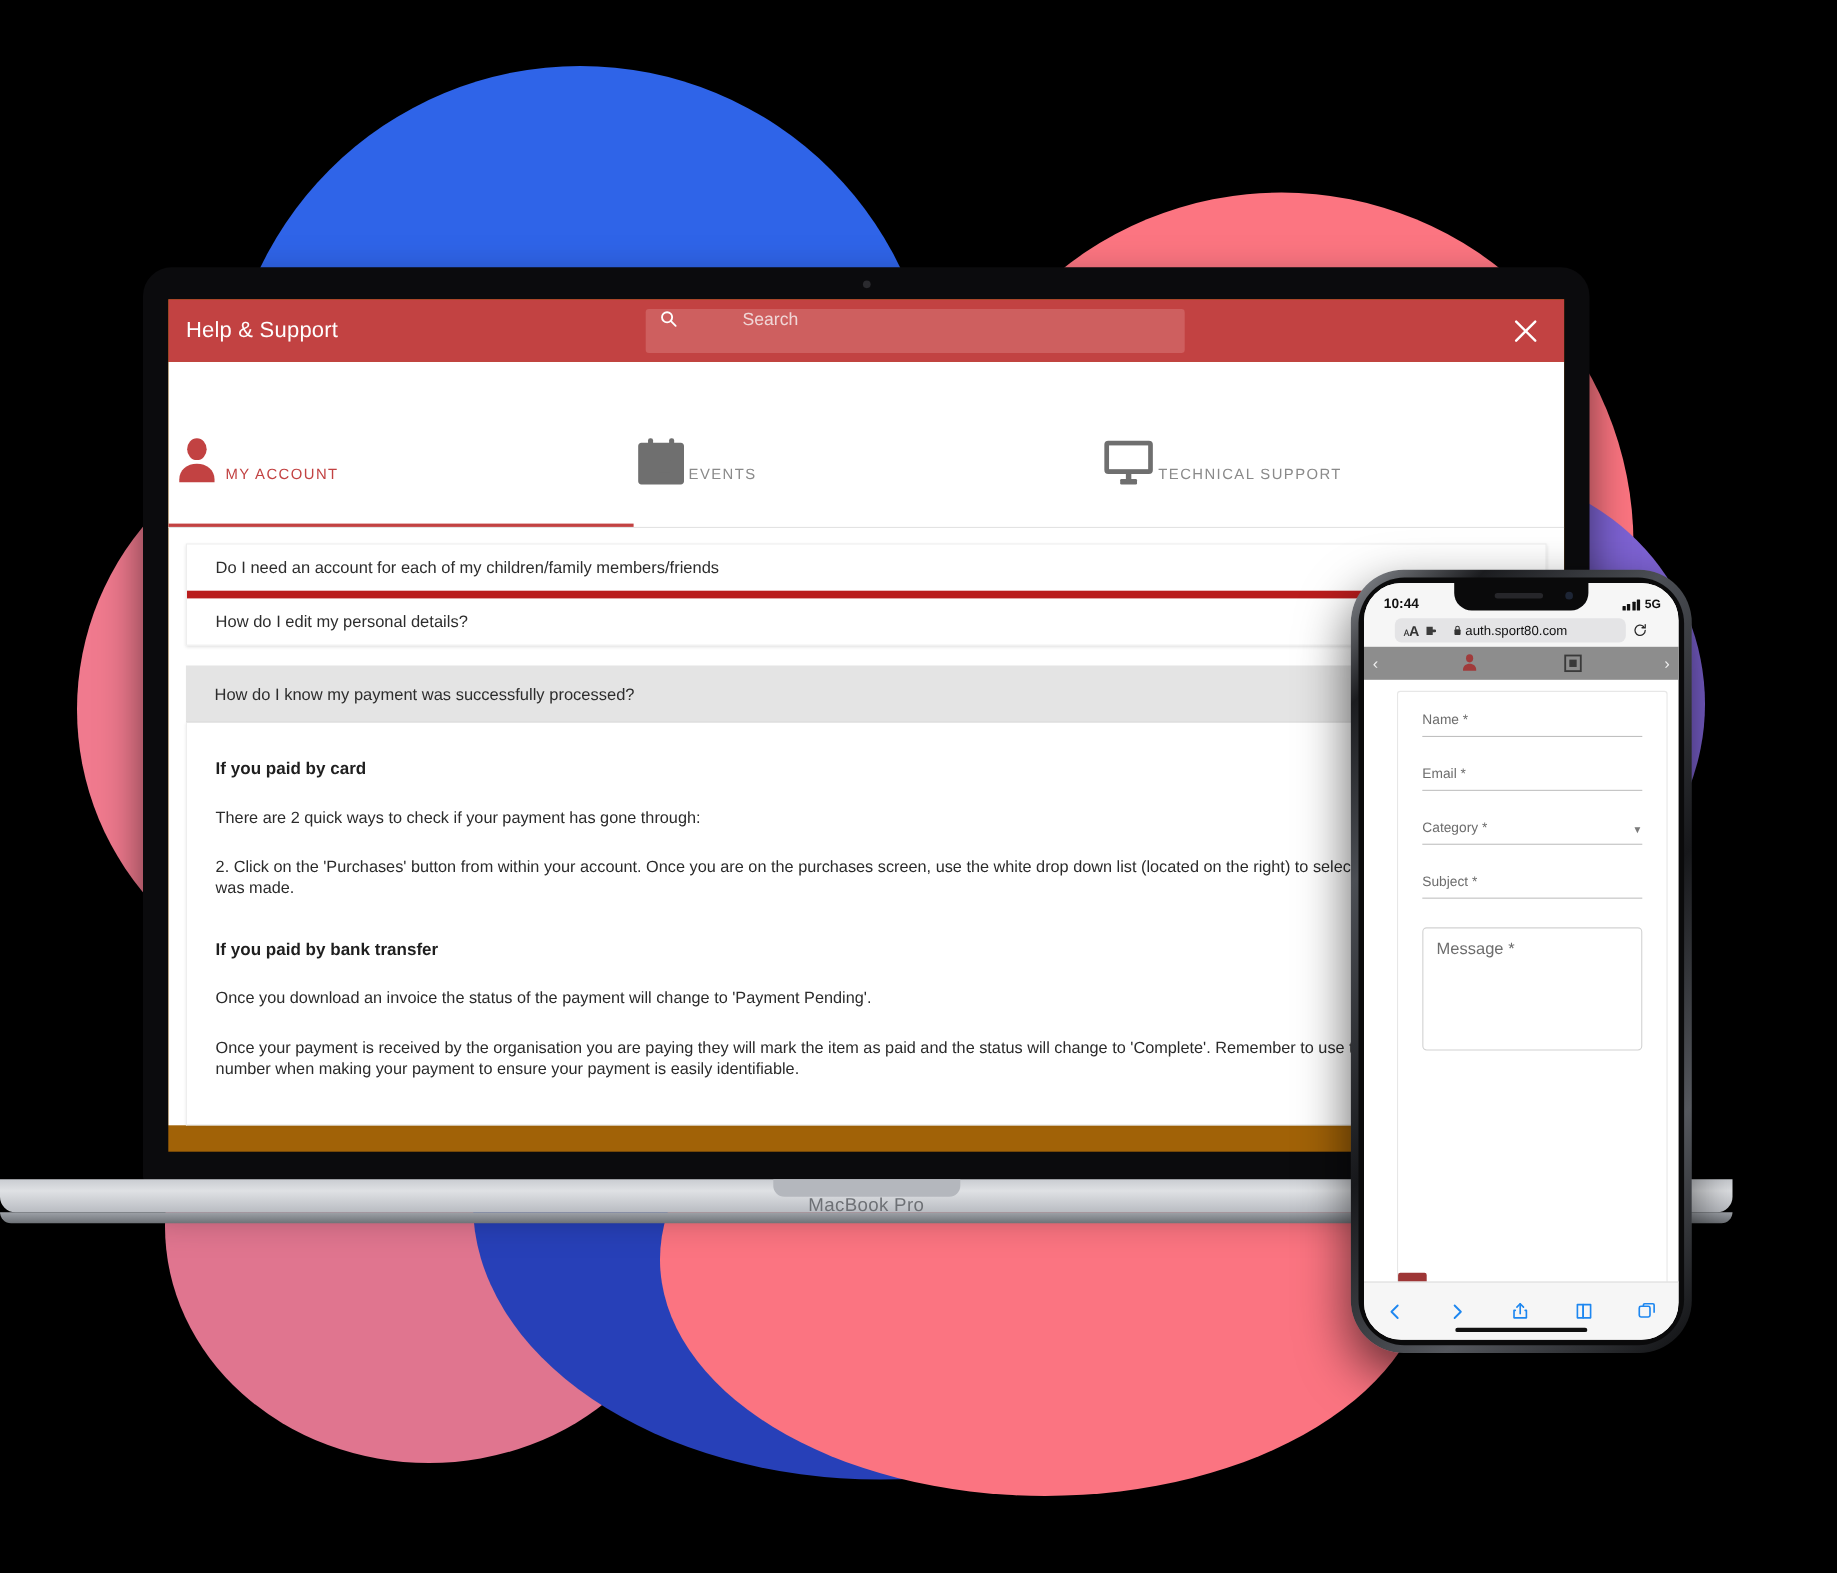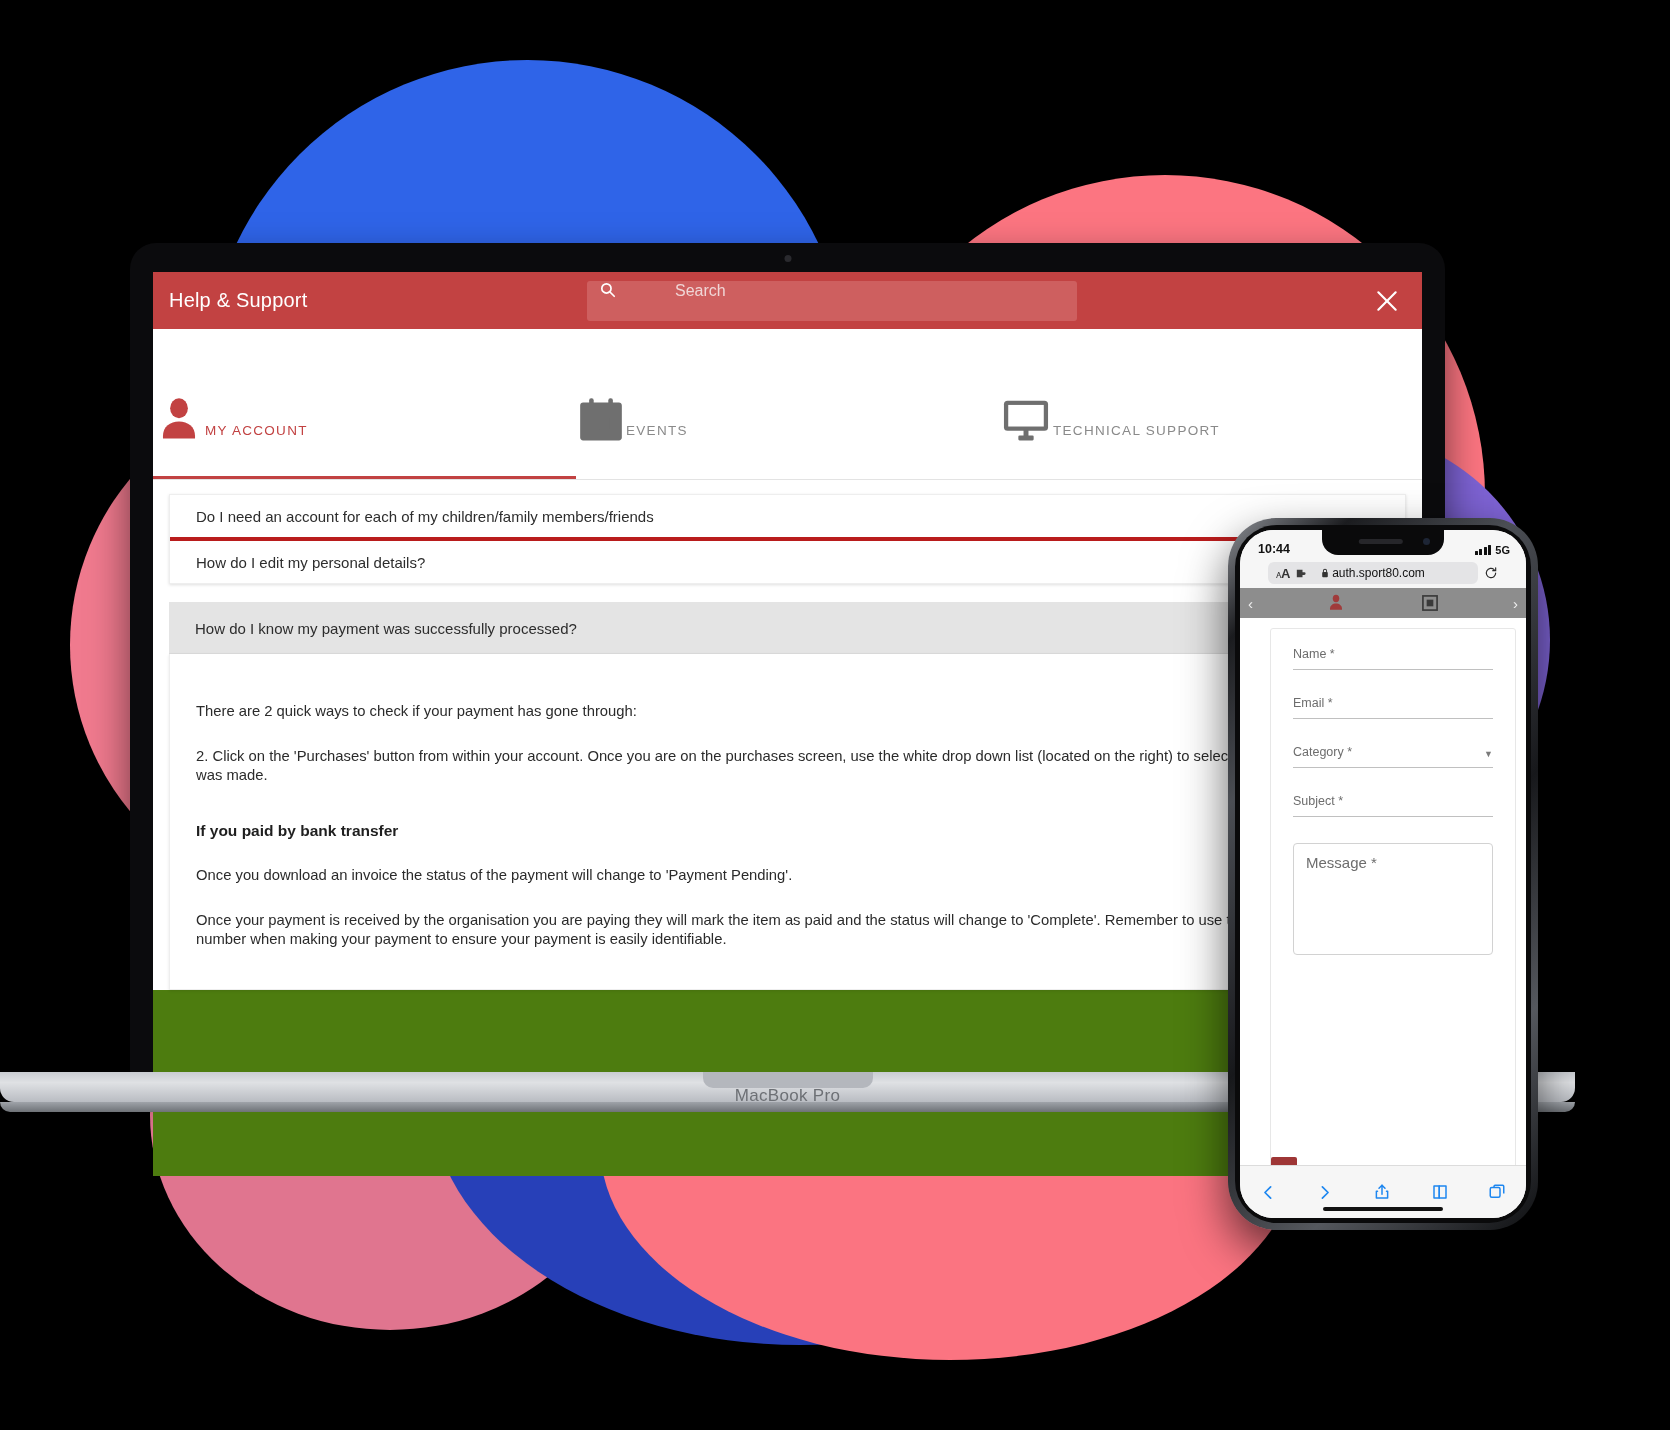--- a/index.html
+++ b/index.html
@@ -16,21 +16,21 @@
   .blob-coral{left:600px;top:930px;width:700px;height:430px;background:#fb7481;}
   .blob-rose{left:150px;top:900px;width:480px;height:430px;background:#e0758f;}
   .blobmask{position:absolute;inset:0;}
 
   
   #macbook{position:absolute;left:130px;top:243px;width:1315px;height:845px;}
   #mac-lid{position:absolute;left:0;top:0;width:1315px;height:835px;background:#0b0b0d;
            border-radius:26px 26px 8px 8px;box-shadow:0 18px 40px rgba(0,0,0,.55);}
   #mac-cam{position:absolute;left:50%;top:12px;transform:translateX(-50%);width:7px;height:7px;
            border-radius:50%;background:#2a2a2e;}
-  #mac-screen{position:absolute;left:23px;top:29px;width:1269px;height:904px;background:#4d7c0f;overflow:hidden;}
+  #mac-screen{position:absolute;left:23px;top:29px;width:1269px;height:775px;background:#a16207;overflow:hidden;}
   #mac-base{position:absolute;left:-130px;top:829px;width:1575px;height:30px;background:#d3d5d8;
             border-radius:0 0 14px 14px;
             background:linear-gradient(180deg,#c9ccd1 0%,#dfe1e4 35%,#b9bcc2 100%);}
   #mac-notch{position:absolute;left:50%;top:829px;transform:translateX(-50%);width:170px;height:16px;
              background:#b4b7bd;border-radius:0 0 10px 10px;}
   #mac-label{position:absolute;left:0;right:0;top:843px;text-align:center;color:#6d7075;font-size:17px;
              letter-spacing:.3px;}
   #mac-foot{position:absolute;left:-130px;top:859px;width:1575px;height:10px;
             background:linear-gradient(180deg,#9fa3a9,#6e7277);border-radius:0 0 26px 26px;}
 
@@ -51,21 +51,21 @@
        padding-top:32px;position:relative;cursor:pointer;}
   .tab .ticon{height:56px;display:flex;align-items:center;justify-content:center;}
   .tab .tlabel{margin-top:20px;font-size:13.5px;letter-spacing:1.3px;color:#8a8a8a;}
   .tab.active .tlabel{color:#c24242;}
   .tab.active::after{content:"";position:absolute;left:0;right:0;bottom:0;height:3px;background:#c24242;}
 
   
   #faq-wrap{padding:14px 16px 0 16px;background:#fff;}
   .card{background:#fff;border:1px solid #eee;box-shadow:0 1px 3px rgba(0,0,0,.13);}
   .faq-row{height:42px;display:flex;align-items:center;padding:0 26px;font-size:15px;color:#2d2d2d;cursor:pointer;}
-  .faq-row + .faq-row{border-top:4px solid #b91c1c;}
+  .faq-row + .faq-row{border-top:7px solid #b91c1c;}
   #faq-open-head{margin-top:18px;height:52px;background:#e4e4e4;display:flex;align-items:center;
                  padding:0 26px;font-size:15px;color:#2d2d2d;cursor:pointer;box-shadow:0 -1px 0 #dcdcdc inset;}
   #faq-body{background:#fff;border:1px solid #eee;border-top:0;padding:22px 26px 40px 26px;
             box-shadow:0 1px 3px rgba(0,0,0,.1);}
   #faq-body h4{margin:12px 0 0 0;font-size:15.5px;color:#1f1f1f;font-weight:bold;}
   #faq-body p{margin:26px 0 0 0;font-size:14.8px;line-height:1.3;color:#2b2b2b;}
   #faq-body .spacer{height:24px;}
 
   
   #iphone{position:absolute;left:1228px;top:518px;width:310px;height:712px;}
@@ -193,20 +193,21 @@
         <div id="faq-wrap">
 
           <div class="card">
             <div class="faq-row">Do I need an account for each of my children/family members/friends</div>
             <div class="faq-row">How do I edit my personal details?</div>
           </div>
 
           <div id="faq-open-head">How do I know my payment was successfully processed?</div>
 
           <div id="faq-body">
+            <h4>If you paid by card</h4>
             <p>There are 2 quick ways to check if your payment has gone through:</p>
             <p>2. Click on the 'Purchases' button from within your account. Once you are on the purchases screen, use the white drop down list (located on the right) to select the date the payment was made.</p>
             <div class="spacer"></div>
             <h4>If you paid by bank transfer</h4>
             <p>Once you download an invoice the status of the payment will change to 'Payment Pending'.</p>
             <p>Once your payment is received by the organisation you are paying they will mark the item as paid and the status will change to 'Complete'. Remember to use the relevant reference number when making your payment to ensure your payment is easily identifiable.</p>
           </div>
 
         </div>
       </div>

